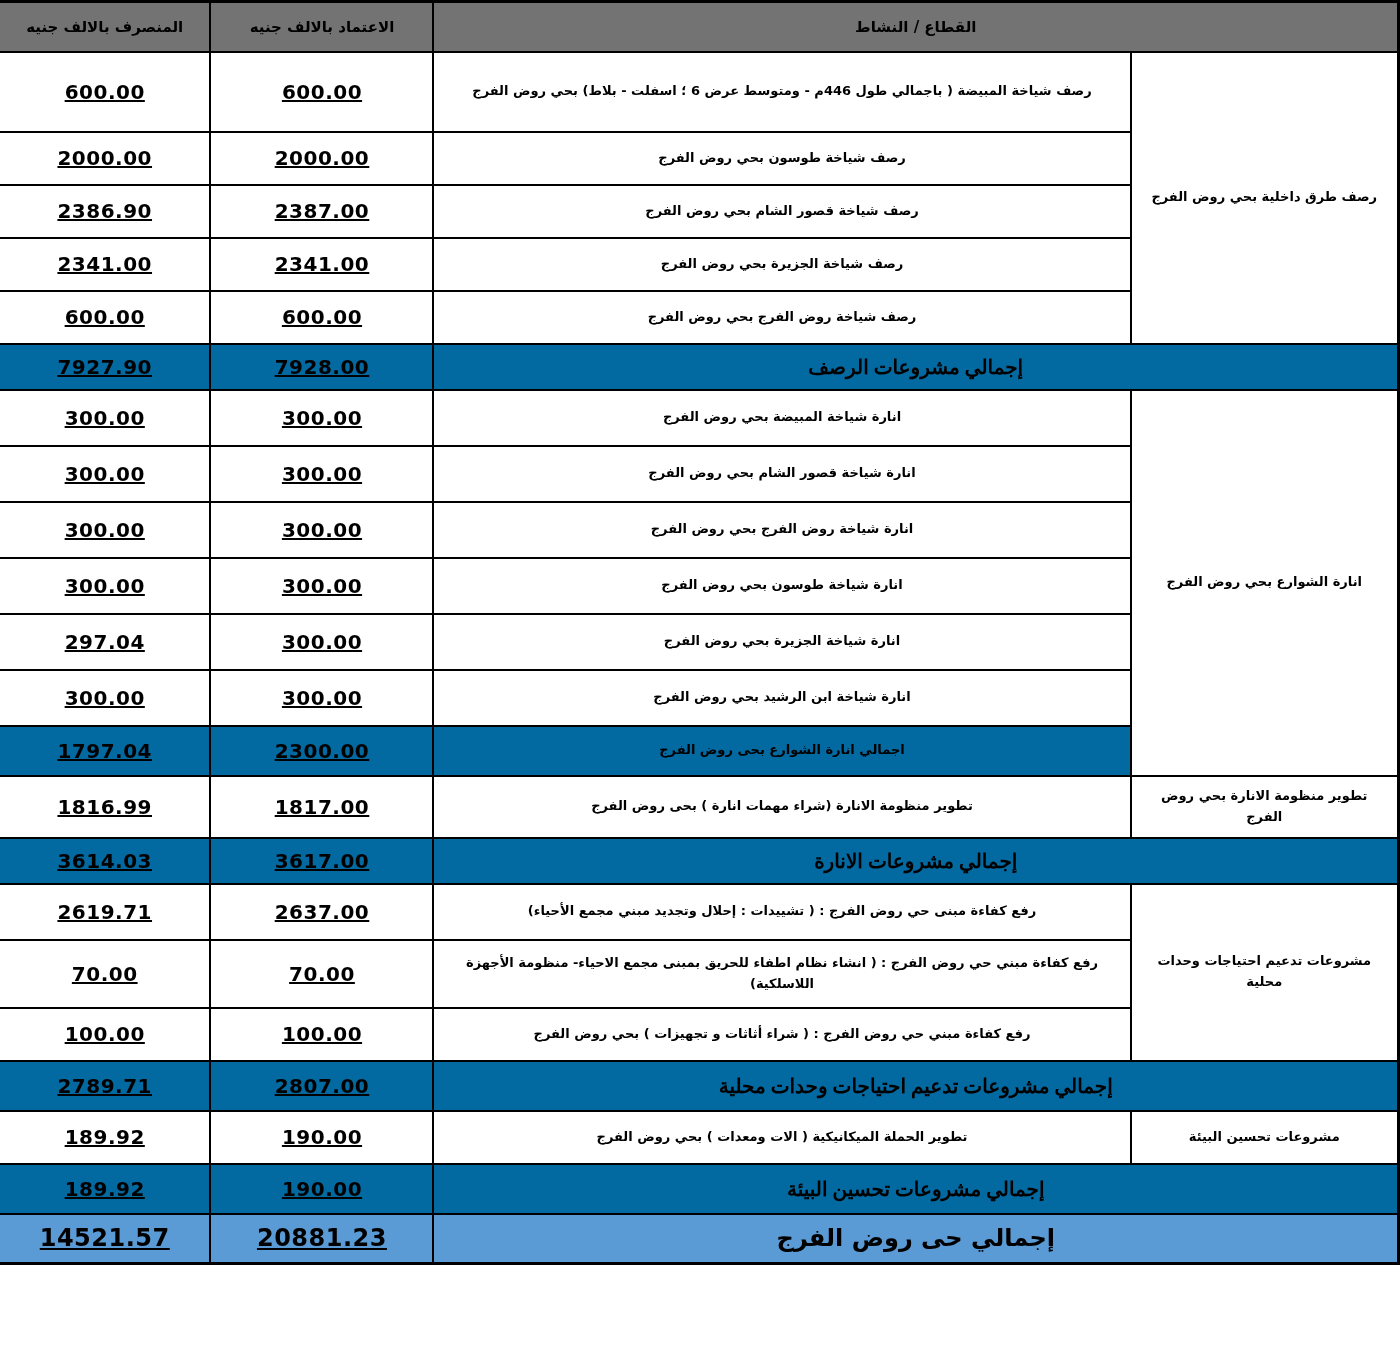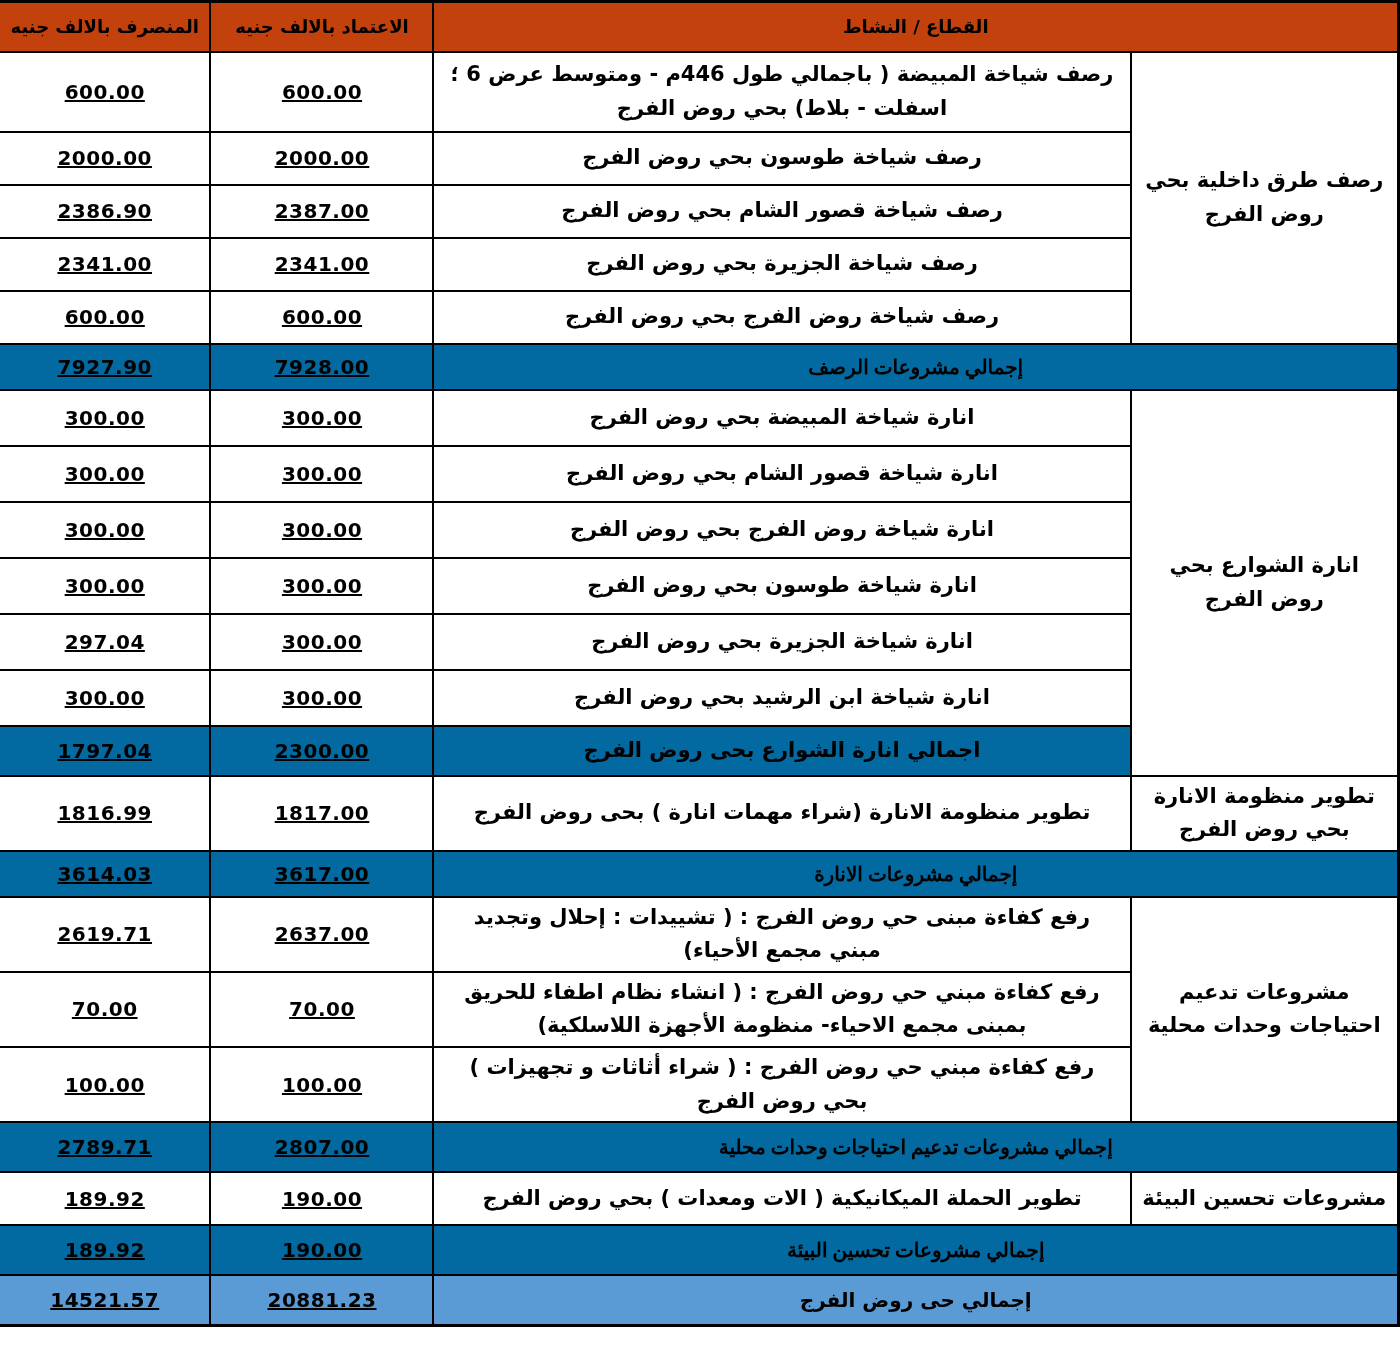--- a/index.html
+++ b/index.html
@@ -28,26 +28,26 @@
     border: 2px solid #000;
     text-align: center;
     vertical-align: middle;
     font-weight: bold;
     color: #000;
     padding: 3px 10px;
     box-sizing: border-box;
     word-wrap: break-word;
   }
   th {
-    background: #c2410c;
+    background: #737373;
     height: 50px;
-    font-size: 18px;
+    font-size: 15px;
   }
   td.act, td.cat {
-    font-size: 21px;
+    font-size: 13px;
     line-height: 1.6;
   }
   td.num {
     font-size: 20px;
     direction: ltr;
     letter-spacing: 0.5px;
     text-decoration: underline;
   }
   tr.h80  { height: 80px; }
   tr.h55  { height: 53px; }
@@ -59,21 +59,21 @@
 
   tr.total td, td.sub {
     background: #0369a1;
   }
   tr.total td.tlabel {
     font-size: 20px;
     font-family: Liberation Serif, serif;
   }
   tr.grand td {
     background: #5b9bd5;
-    font-size: 20px;
+    font-size: 24px;
   }
 </style>
 </head>
 <body>
 
 <div id="page">
   <table class="budget">
     <colgroup>
       <col class="c-category">
       <col class="c-activity">

